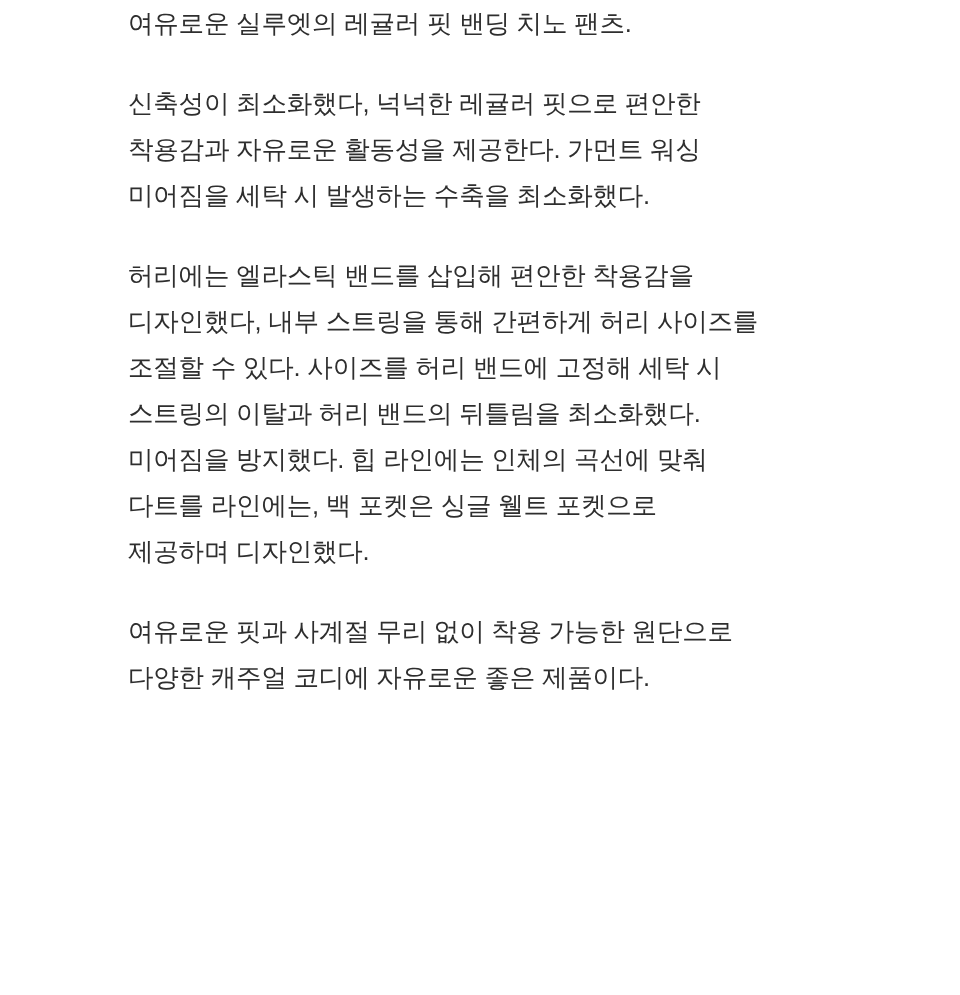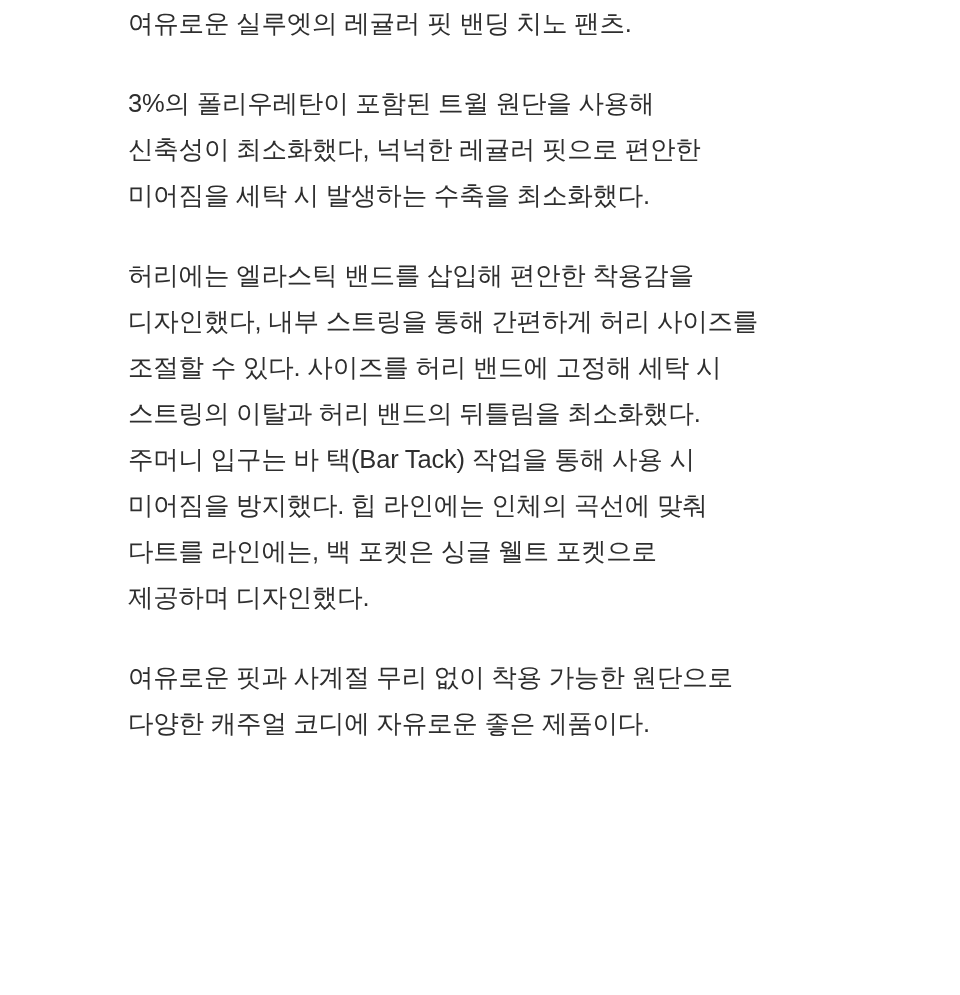--- a/index.html
+++ b/index.html
@@ -53,31 +53,30 @@
 </head>
 <body>
 
 <div class="page">
 
   <div class="desc-block first-block">
     <div class="desc-line">여유로운 실루엣의 레귤러 핏 밴딩 치노 팬츠.</div>
   </div>
 
   <div class="desc-block">
-    <div class="desc-line">3%의 폴리우레탄이 포함된 트윌 원단을 사용해</div>
     <div class="desc-line">신축성이 최소화했다, 넉넉한 레귤러 핏으로 편안한</div>
+    <div class="desc-line">착용감과 자유로운 활동성을 제공한다. 가먼트 워싱</div>
     <div class="desc-line">미어짐을 세탁 시 발생하는 수축을 최소화했다.</div>
   </div>
 
   <div class="desc-block">
     <div class="desc-line">허리에는 엘라스틱 밴드를 삽입해 편안한 착용감을</div>
     <div class="desc-line">디자인했다, 내부 스트링을 통해 간편하게 허리 사이즈를</div>
     <div class="desc-line">조절할 수 있다. 사이즈를 허리 밴드에 고정해 세탁 시</div>
     <div class="desc-line">스트링의 이탈과 허리 밴드의 뒤틀림을 최소화했다.</div>
-    <div class="desc-line">주머니 입구는 바 택(Bar Tack) 작업을 통해 사용 시</div>
     <div class="desc-line">미어짐을 방지했다. 힙 라인에는 인체의 곡선에 맞춰</div>
     <div class="desc-line">다트를 라인에는, 백 포켓은 싱글 웰트 포켓으로</div>
     <div class="desc-line">제공하며 디자인했다.</div>
   </div>
 
   <div class="desc-block">
     <div class="desc-line">여유로운 핏과 사계절 무리 없이 착용 가능한 원단으로</div>
     <div class="desc-line">다양한 캐주얼 코디에 자유로운 좋은 제품이다.</div>
   </div>
 

